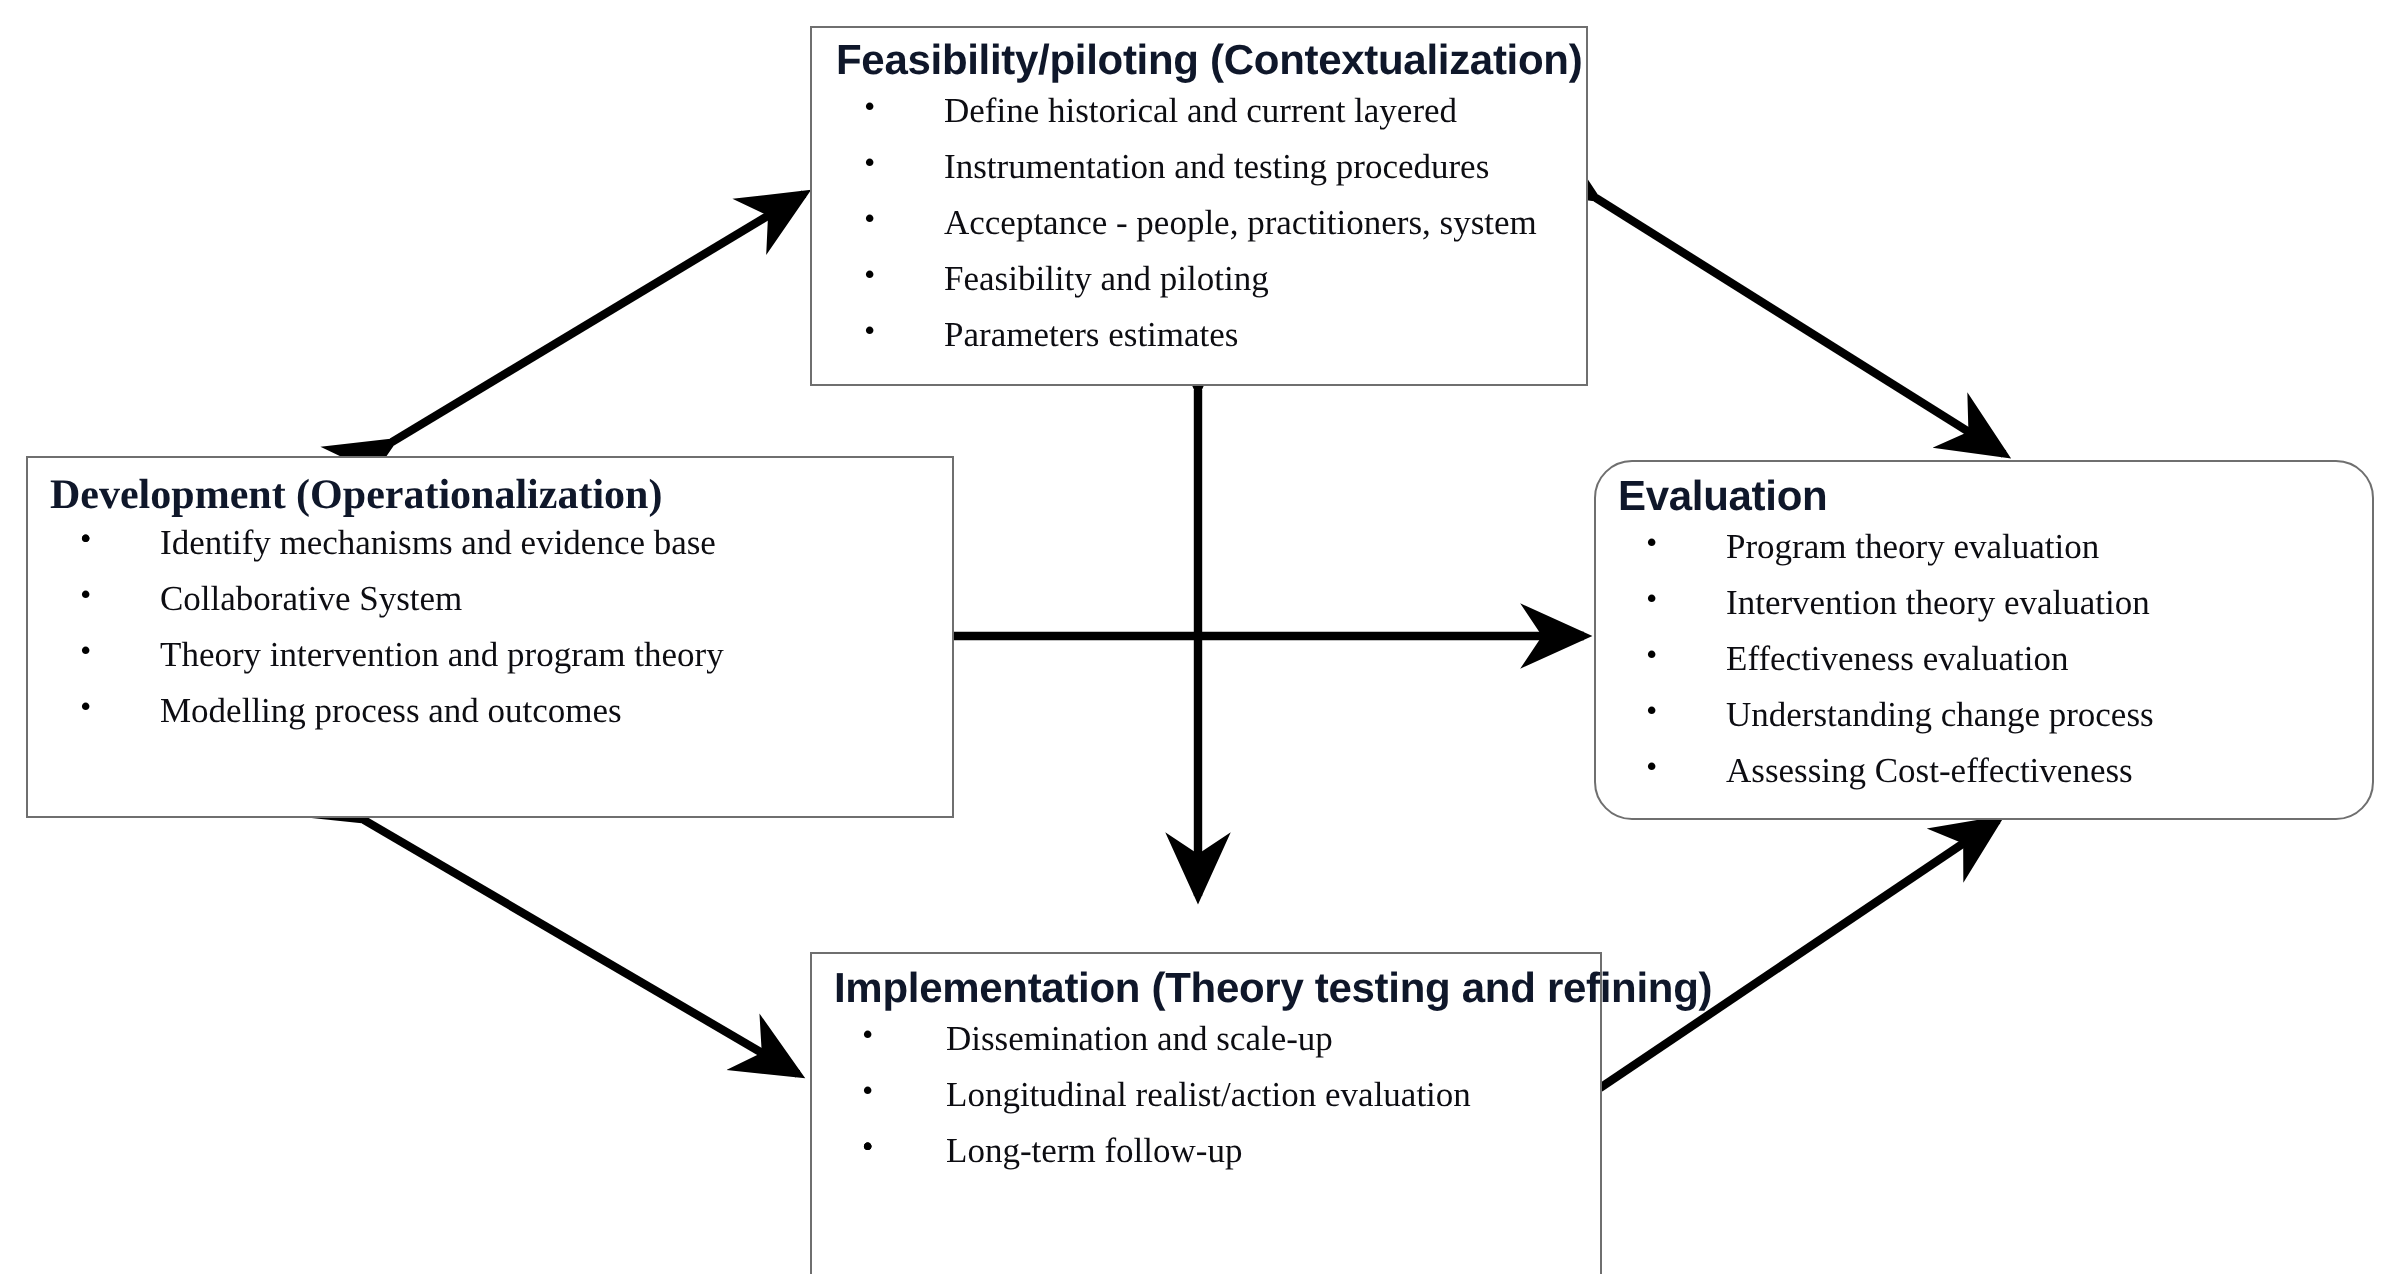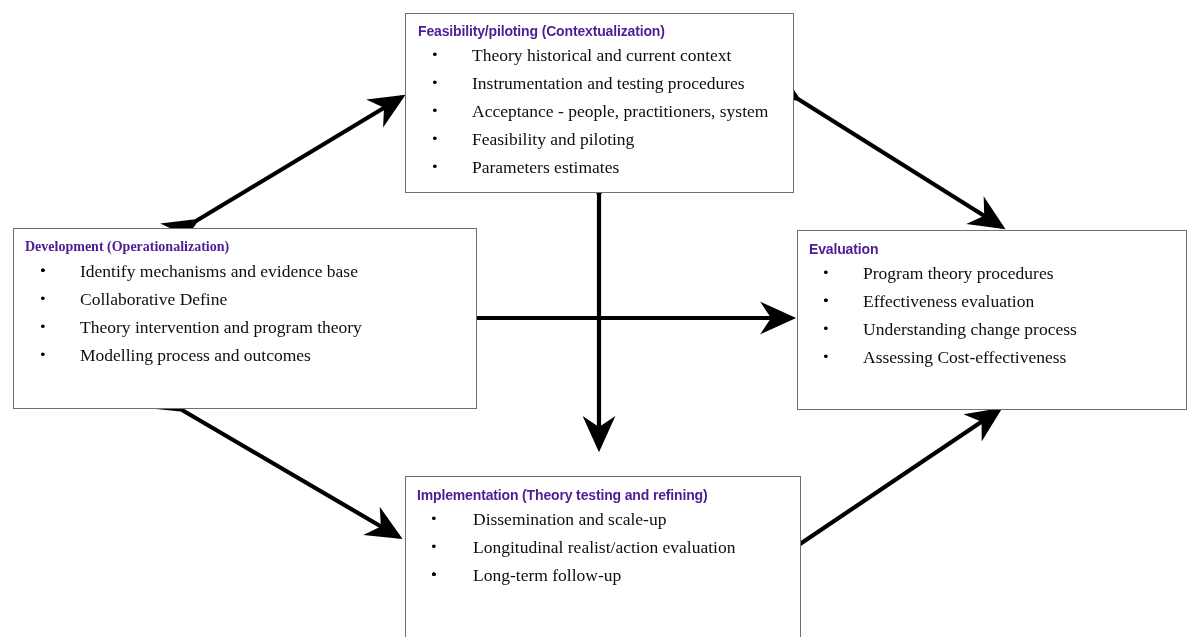--- a/index.html
+++ b/index.html
@@ -26,23 +26,23 @@
   .box {
     position: absolute;
     box-sizing: border-box;
     border: 1.5px solid #6f6f6f;
     background: #ffffff;
     padding: 0;
     z-index: 2;
   }
   .box-title {
     font-weight: bold;
-    font-size: 14px;
+    font-size: 21px;
     line-height: 20px;
-    color: #4c1d95;
+    color: #0f172a;
     white-space: nowrap;
   }
   .title-sans {
     font-family: "Liberation Sans", "DejaVu Sans", sans-serif;
     letter-spacing: -0.15px;
   }
   .title-serif {
     font-family: "Liberation Serif", "DejaVu Serif", serif;
   }
   ul.box-list {
@@ -69,21 +69,21 @@
     line-height: 28px;
     color: #000000;
   }
   ul.box-list li .li-text {
     display: block;
   }
 
   
   #box-top       { left: 405px; top: 13px;  width: 389px; height: 180px; }
   #box-left      { left: 13px;  top: 228px; width: 464px; height: 181px; }
-  #box-right     { left: 797px; top: 230px; width: 390px; height: 180px; }
+  #box-right     { left: 797px; top: 230px; width: 390px; height: 180px; border-radius: 19px; }
   #box-bottom    { left: 405px; top: 476px; width: 396px; height: 173px; }
 
   #box-top .inner     { padding: 7px 0 0 12px; }
   #box-left .inner    { padding: 8px 0 0 11px; }
   #box-right .inner   { padding: 8px 0 0 11px; }
   #box-bottom .inner  { padding: 8px 0 0 11px; }
 
   #box-top ul.box-list li    { padding-left: 54px; }
   #box-left ul.box-list li   { padding-left: 55px; }
   #box-right ul.box-list li  { padding-left: 54px; }
@@ -118,21 +118,21 @@
 
     <line x1="406" y1="318" x2="792" y2="318" stroke="#000000" stroke-width="4.2" marker-start="url(#ah)" marker-end="url(#ah)"></line>
   </svg>
 
   <div class="box" id="box-top">
     <div class="inner">
       <div class="box-title title-sans">Feasibility/piloting (Contextualization)</div>
       <ul class="box-list">
         <li>
           <span class="bullet">•</span>
-          <span class="li-text">Theory historical and current context</span>
+          <span class="li-text">Define historical and current layered</span>
         </li>
         <li>
           <span class="bullet">•</span>
           <span class="li-text">Instrumentation and testing procedures</span>
         </li>
         <li>
           <span class="bullet">•</span>
           <span class="li-text">Acceptance - people, practitioners, system</span>
         </li>
         <li>
@@ -153,44 +153,45 @@
       <ul class="box-list">
         <li>
           <span class="bullet">•</span>
         </li>
         <li>
           <span class="bullet">•</span>
           <span class="li-text">Identify mechanisms and evidence base</span>
         </li>
         <li>
           <span class="bullet">•</span>
-          <span class="li-text">Collaborative Define</span>
+          <span class="li-text">Collaborative System</span>
         </li>
         <li>
           <span class="bullet">•</span>
           <span class="li-text">Theory intervention and program theory</span>
         </li>
         <li>
           <span class="bullet">•</span>
           <span class="li-text">Modelling process and outcomes</span>
         </li>
       </ul>
     </div>
   </div>
 
   <div class="box" id="box-right">
     <div class="inner">
       <div class="box-title title-sans">Evaluation</div>
       <ul class="box-list">
         <li>
           <span class="bullet">•</span>
-          <span class="li-text">Program theory procedures</span>
-        </li>
-        <li>
-          <span class="bullet">•</span>
+          <span class="li-text">Program theory evaluation</span>
+        </li>
+        <li>
+          <span class="bullet">•</span>
+          <span class="li-text">Intervention theory evaluation</span>
         </li>
         <li>
           <span class="bullet">•</span>
           <span class="li-text">Effectiveness evaluation</span>
         </li>
         <li>
           <span class="bullet">•</span>
           <span class="li-text">Understanding change process</span>
         </li>
         <li>

